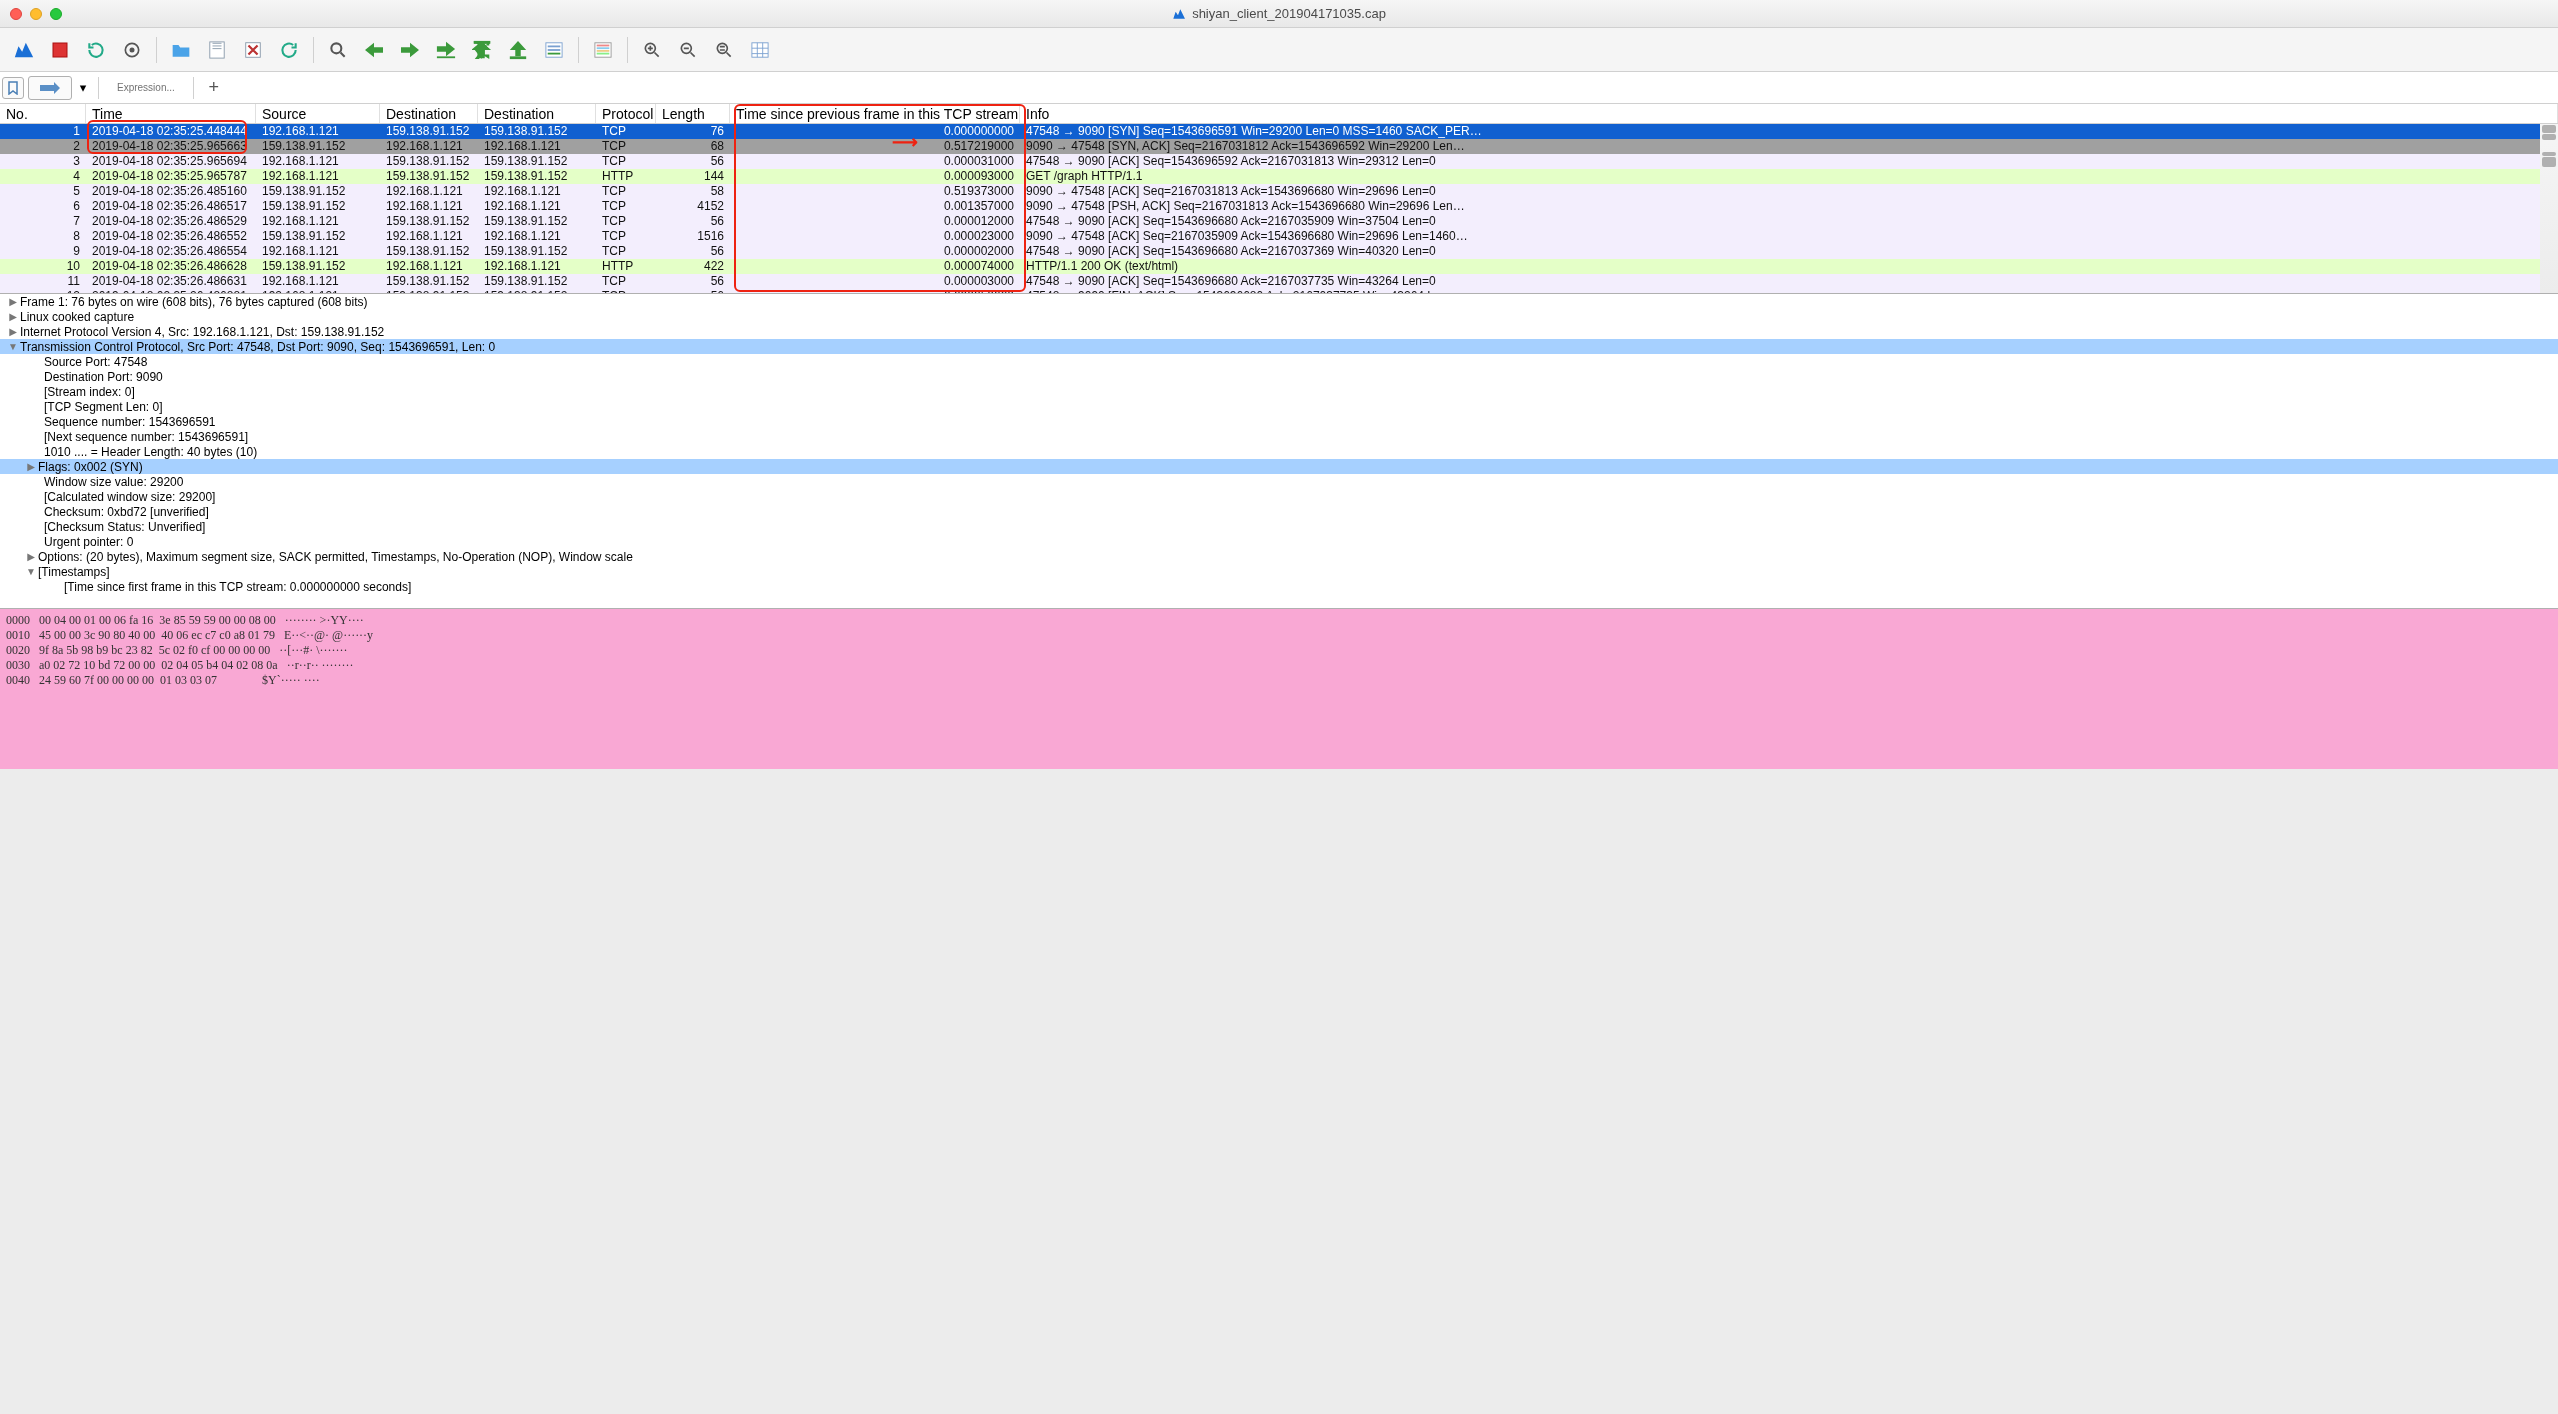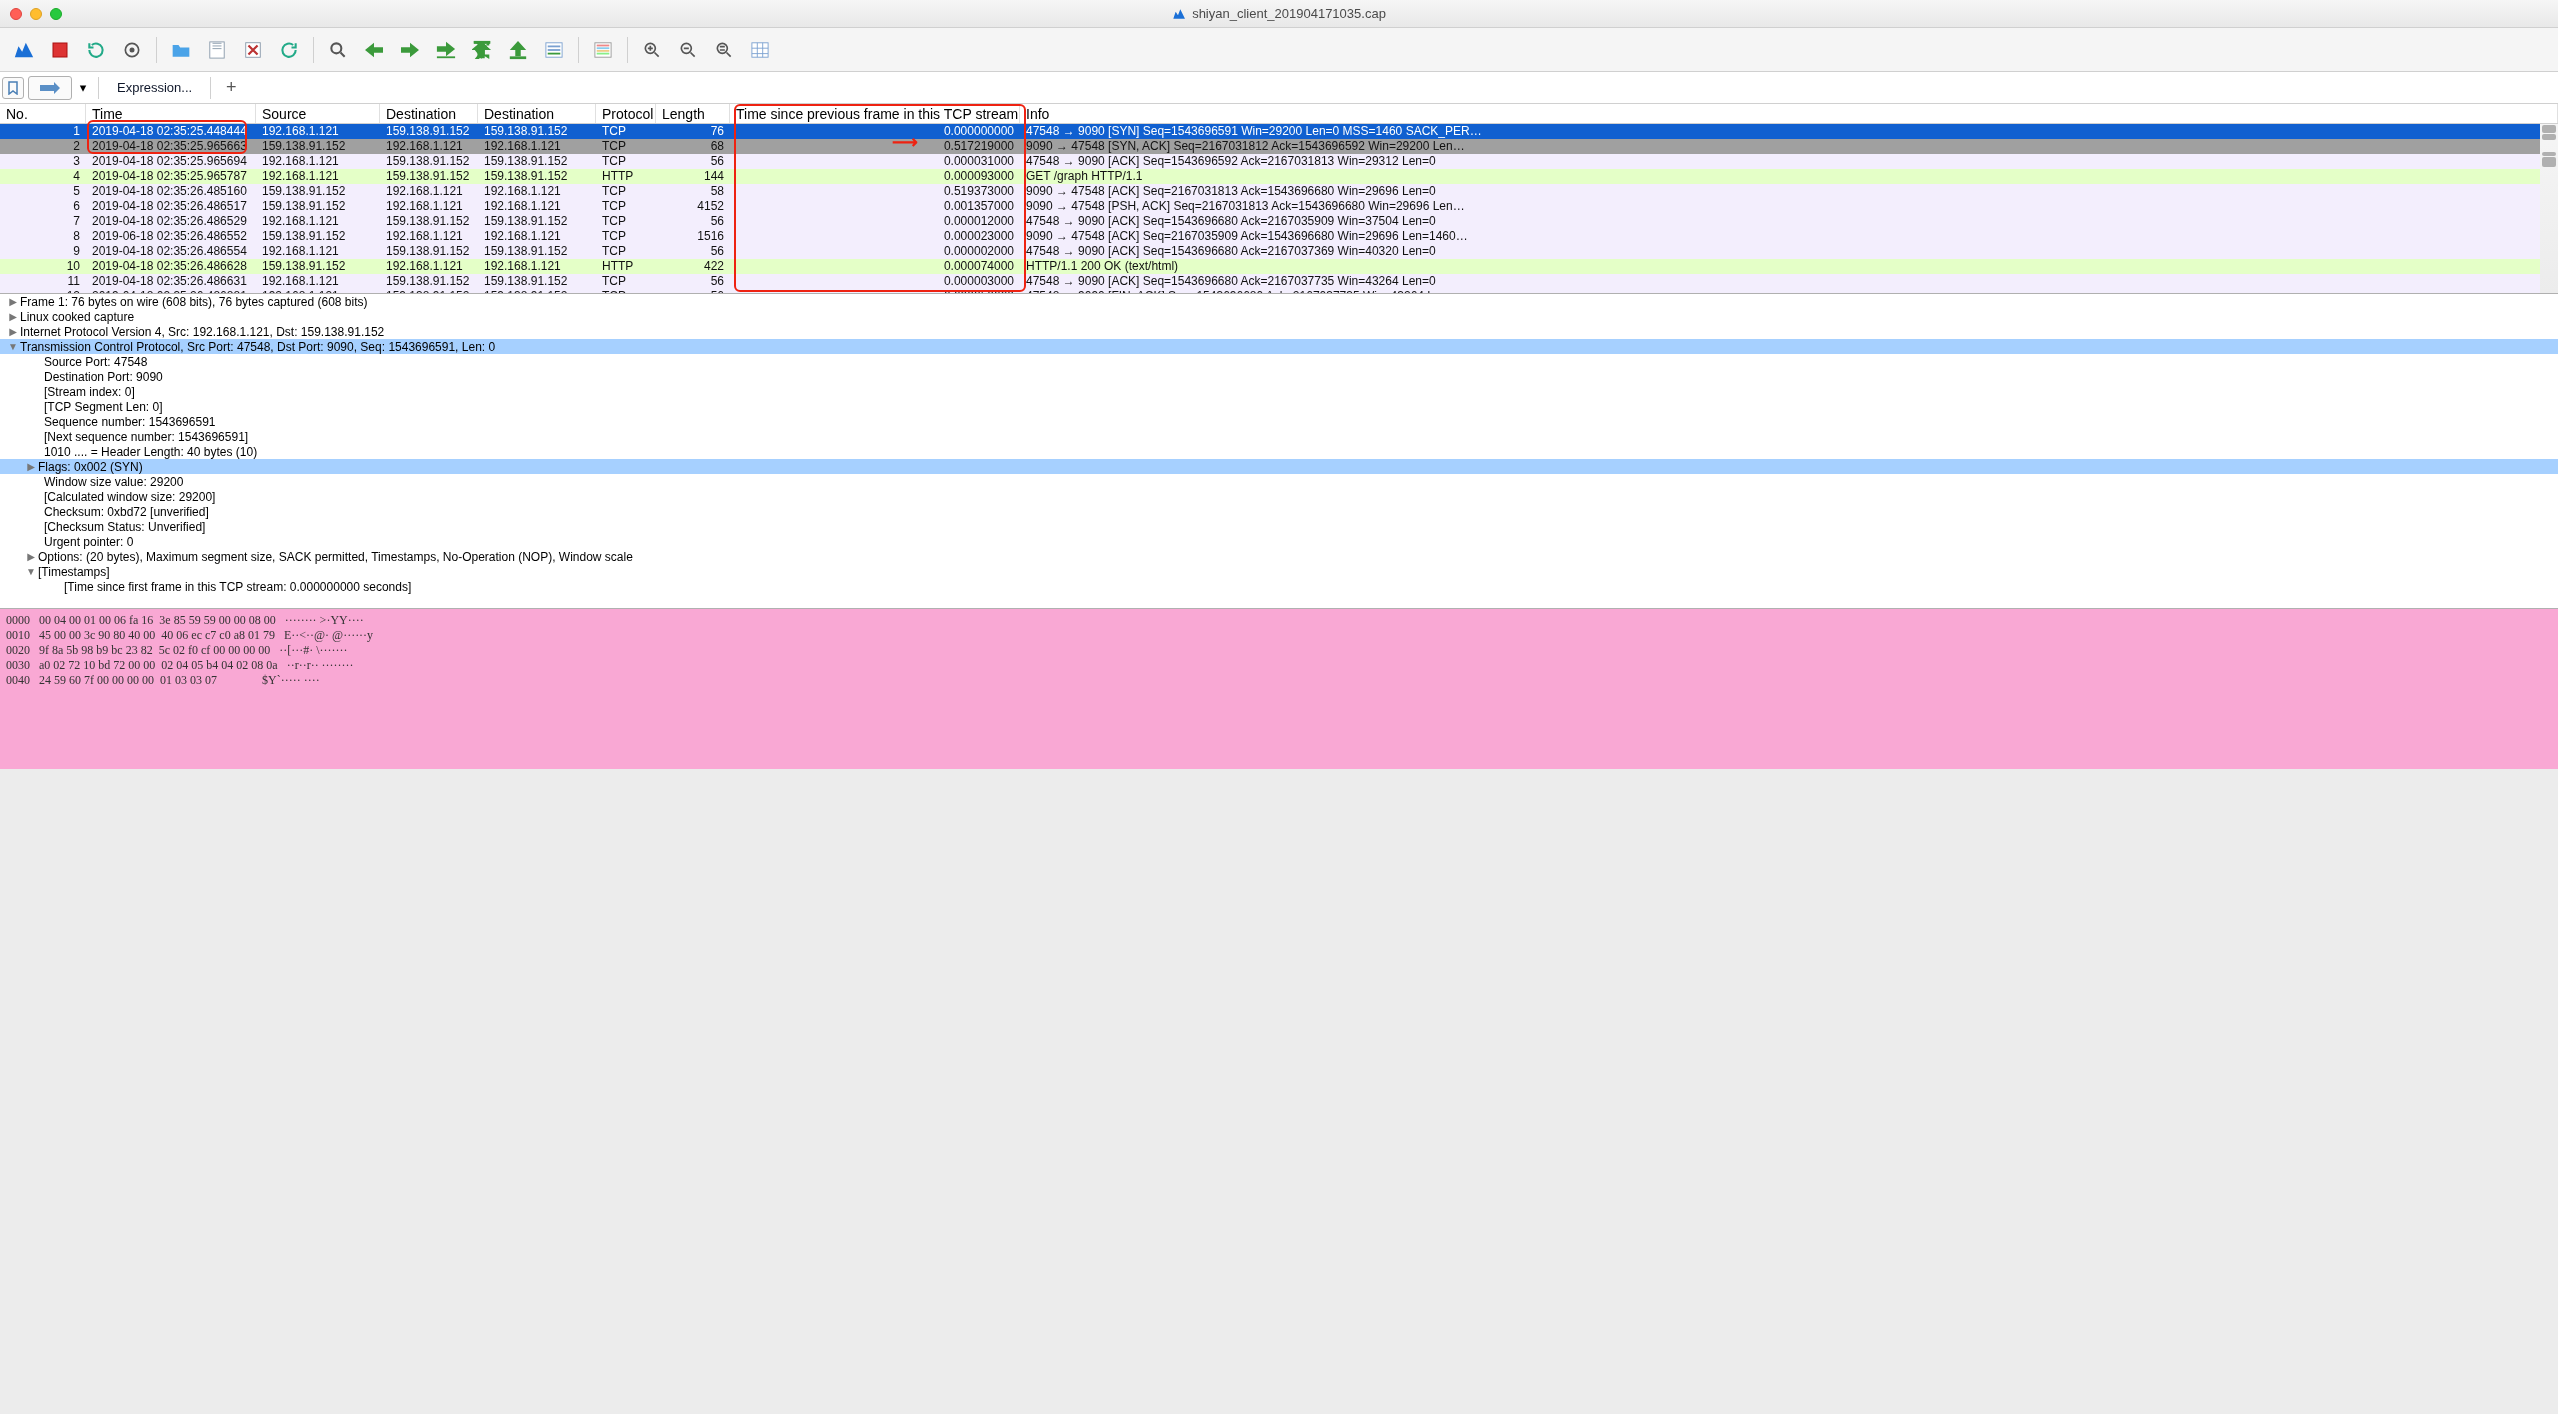--- a/index.html
+++ b/index.html
@@ -14,21 +14,21 @@
 .fin-icon { width: 14px; height: 14px; }
 .toolbar { height: 44px; background: #f5f5f5; display: flex; align-items: center; padding: 0 8px; gap: 4px; border-bottom: 1px solid #d0d0d0; }
 .tb-btn { width: 32px; height: 32px; display: flex; align-items: center; justify-content: center; border-radius: 3px; }
 .tb-sep { width: 1px; height: 26px; background: #d0d0d0; margin: 0 4px; }
 .filter-bar { height: 32px; background: #fff; display: flex; align-items: center; border-bottom: 1px solid #d0d0d0; padding: 2px; gap: 4px; }
 .filter-bookmark { width: 22px; height: 22px; display:flex; align-items:center; justify-content:center; border: 1px solid #b0b0b0; border-radius:3px; background:#fafafa; }
 .filter-input { flex: 1; border: none; padding: 4px 8px; font-size: 14px; outline: none; color: #888; }
 .filter-arrow { width: 44px; height: 24px; display:flex; align-items:center; justify-content:center; background:#fafafa; border:1px solid #b0b0b0; border-radius:3px; }
 .filter-dd { width: 14px; display:flex; align-items:center; justify-content:center; }
 .expr-sep { width:1px; height:22px; background:#d0d0d0; margin:0 4px;}
-.expr-btn { padding: 4px 10px; font-size:13px; color:#0f172a;}
+.expr-btn { padding: 4px 10px; font-size:10px; color:#737373;}
 .plus-btn { width:24px; display:flex; align-items:center; justify-content:center; font-size:18px; color:#555;}
 .packets { height: 190px; background: #000000; overflow: hidden; border-bottom: 1px solid #b0b0b0; position:relative; }
 .packets-header { display: flex; background: #fff; border-bottom: 1px solid #d0d0d0; height: 20px; font-size: 14px; }
 .ph-cell { border-right: 1px solid #e0e0e0; padding: 0 6px; display: flex; align-items: center; overflow: hidden; white-space: nowrap;}
 .packet-rows { }
 .packet-row { display: flex; height: 15px; font-family: Menlo, monospace; font-size: 12px; }
 .pr-cell { padding: 0 6px; overflow: hidden; white-space: nowrap; }
 .row-sel { background: #1060d0; color: #fff; }
 .row-gray { background: #a0a0a0; color: #111; }
 .row-light { background: #f3eefd; color: #111; }
@@ -309,21 +309,21 @@
         <div class="pr-cell col-src">192.168.1.121</div>
         <div class="pr-cell col-dst1">159.138.91.152</div>
         <div class="pr-cell col-dst2">159.138.91.152</div>
         <div class="pr-cell col-prot">TCP</div>
         <div class="pr-cell col-len">56</div>
         <div class="pr-cell col-tcptime">0.000012000</div>
         <div class="pr-cell col-info">47548 → 9090 [ACK] Seq=1543696680 Ack=2167035909 Win=37504 Len=0</div>
       </div>
       <div class="packet-row row-light">
         <div class="pr-cell col-no">8</div>
-        <div class="pr-cell col-time">2019-06-18 02:35:26.486552</div>
+        <div class="pr-cell col-time">2019-04-18 02:35:26.486552</div>
         <div class="pr-cell col-src">159.138.91.152</div>
         <div class="pr-cell col-dst1">192.168.1.121</div>
         <div class="pr-cell col-dst2">192.168.1.121</div>
         <div class="pr-cell col-prot">TCP</div>
         <div class="pr-cell col-len">1516</div>
         <div class="pr-cell col-tcptime">0.000023000</div>
         <div class="pr-cell col-info">9090 → 47548 [ACK] Seq=2167035909 Ack=1543696680 Win=29696 Len=1460…</div>
       </div>
       <div class="packet-row row-light">
         <div class="pr-cell col-no">9</div>

